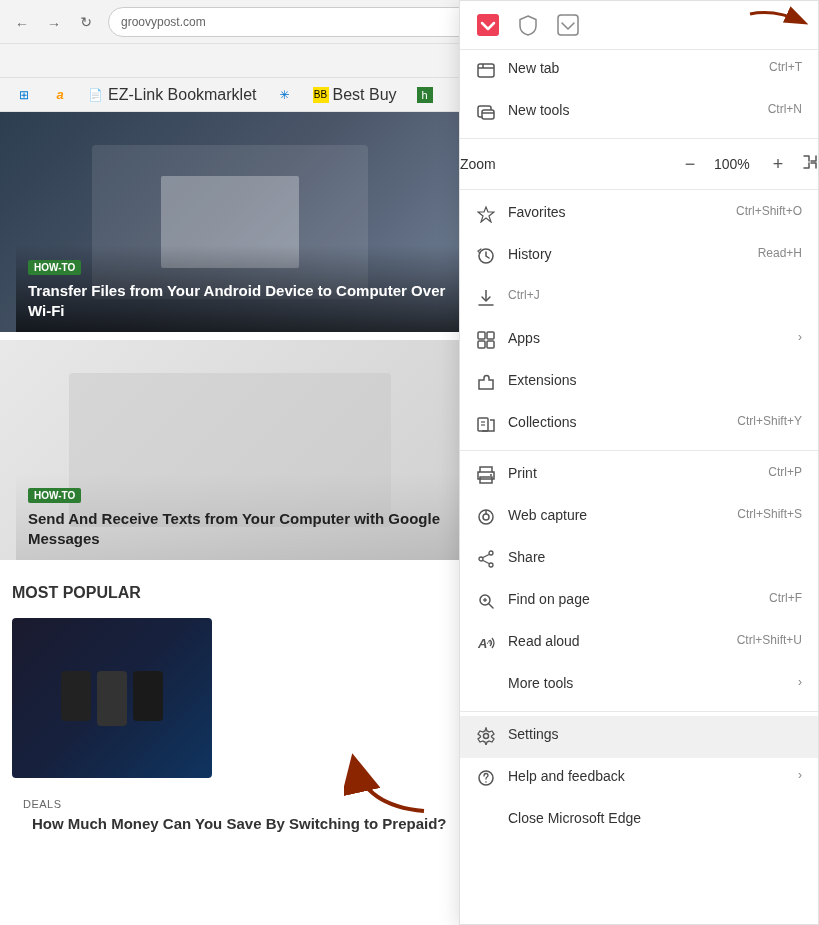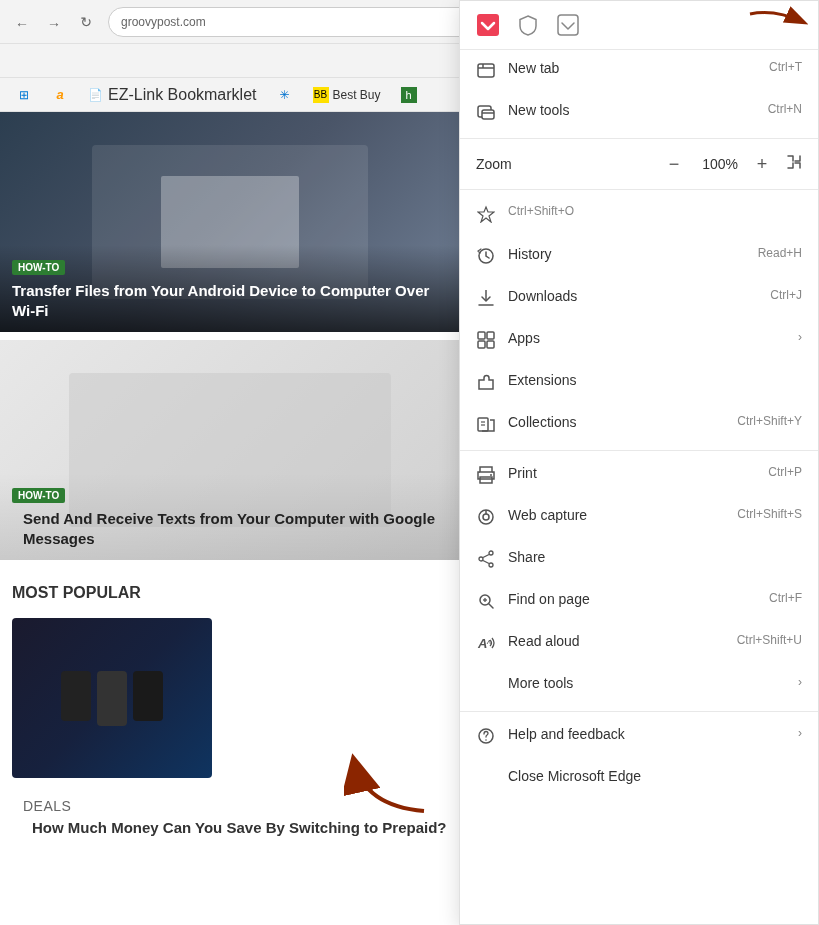--- a/index.html
+++ b/index.html
@@ -163,21 +163,21 @@
       justify-content: center;
     }
 
     .news-card-bg.card2 {
       background: linear-gradient(135deg, #e8e8e8 0%, #d0d0d0 100%);
     }
 
     .card-overlay {
       position: absolute;
       bottom: 0;
-      left: 0;
+      left: 16px;
       right: 0;
       padding: 12px;
       background: linear-gradient(transparent, rgba(0,0,0,0.7));
       color: white;
     }
 
     .card-overlay.light { color: #333; background: linear-gradient(transparent, rgba(0,0,0,0.1)); }
 
     .how-to-badge {
       background: #2d7d32;
@@ -201,21 +201,21 @@
       font-size: 16px;
       font-weight: bold;
       color: #333;
     }
 
     .deals-card {
       padding: 12px;
     }
 
     .deals-label {
-      font-size: 14px;
+      font-size: 11px;
       color: #666;
       text-transform: uppercase;
       letter-spacing: 0.5px;
       margin-bottom: 4px;
       padding-left: 11px;
     }
 
     .deals-title {
       font-size: 15px;
       font-weight: bold;
@@ -310,21 +310,21 @@
 
     .menu-divider {
       height: 1px;
       background: #e8e8e8;
       margin: 4px 0;
     }
 
     .zoom-row {
       display: flex;
       align-items: center;
-      padding: 8px 16px;
+      padding: 8px 0;
       min-height: 42px;
     }
 
     .zoom-label {
       font-size: 14px;
       color: #333;
       flex: 1;
     }
 
     .zoom-controls {
@@ -342,21 +342,21 @@
       font-size: 18px;
       color: #555;
       cursor: pointer;
       border-radius: 4px;
     }
 
     .zoom-value {
       font-size: 14px;
       color: #333;
       min-width: 40px;
-      text-align: right;
+      text-align: left;
     }
 
     .zoom-expand {
       font-size: 16px;
       color: #555;
       cursor: pointer;
       margin-left: 8px;
     }
 
     .groovy-watermark {
@@ -454,21 +454,21 @@
     </div>
     <div class="bookmark-item">
       <span class="bookmark-favicon">📄</span>
       <span style="font-size:16px;">EZ-Link Bookmarklet</span>
     </div>
     <div class="bookmark-item">
       <span class="bookmark-favicon" style="color:#0071CE;">✳</span>
     </div>
     <div class="bookmark-item">
       <span class="bookmark-favicon" style="background:#FFE000; color:#000; font-size:10px; padding:1px 2px;">BB</span>
-      <span style="font-size:12px;">Best Buy</span>
+      <span style="font-size:16px;">Best Buy</span>
     </div>
     <div class="bookmark-item">
       <span class="bookmark-favicon" style="background:#2d7d32; color:white; font-size:11px; width:16px; height:16px; display:flex; align-items:center; justify-content:center;">h</span>
     </div>
   </div>
 
   <div class="news-card">
     <div class="news-card-bg">
 
       <div style="width:60%; height:70%; background:rgba(255,255,255,0.1); border-radius:4px; display:flex; align-items:center; justify-content:center;">
@@ -480,21 +480,21 @@
       <div class="card-title">Transfer Files from Your Android Device to Computer Over Wi-Fi</div>
     </div>
   </div>
 
   <div class="news-card">
     <div class="news-card-bg card2">
       <div style="width:70%; height:70%; background:rgba(200,200,200,0.5); border-radius:4px;"></div>
     </div>
     <div class="card-overlay light">
       <div class="how-to-badge">HOW-TO</div>
-      <div class="card-title" style="color:#222;margin-left:11px;">Send And Receive Texts from Your Computer with Google Messages</div>
+      <div class="card-title" style="color:#222;">Send And Receive Texts from Your Computer with Google Messages</div>
     </div>
   </div>
 
   <div class="most-popular">MOST POPULAR</div>
 
   <div class="phone-image-area">
     <div style="display:flex; gap:6px;">
       <div style="width:30px; height:50px; background:#222; border-radius:4px;"></div>
       <div style="width:30px; height:55px; background:#333; border-radius:4px;"></div>
       <div style="width:30px; height:50px; background:#1a1a1a; border-radius:4px;"></div>
@@ -571,20 +571,21 @@
   </div>
 
   <div class="menu-divider"></div>
 
   <div class="menu-item">
     <div class="menu-item-icon">
       <svg width="18" height="18" viewBox="0 0 18 18">
         <path d="M9,2 L11,7 L17,7 L12,11 L14,17 L9,13 L4,17 L6,11 L1,7 L7,7 Z" stroke="#555" stroke-width="1.2" fill="none"></path>
       </svg>
     </div>
+    <span class="menu-item-label">Favorites</span>
     <span class="menu-item-shortcut">Ctrl+Shift+O</span>
   </div>
 
   <div class="menu-item">
     <div class="menu-item-icon">
       <svg width="18" height="18" viewBox="0 0 18 18">
         <circle cx="9" cy="9" r="7" stroke="#555" stroke-width="1.5" fill="none"></circle>
         <polyline points="9,5 9,9 12,11" stroke="#555" stroke-width="1.5" fill="none" stroke-linecap="round"></polyline>
         <path d="M3,6 L1,4 L4,2" stroke="#555" stroke-width="1.2" fill="none" stroke-linecap="round"></path>
       </svg>
@@ -594,21 +595,20 @@
   </div>
 
   <div class="menu-item">
     <div class="menu-item-icon">
       <svg width="18" height="18" viewBox="0 0 18 18">
         <line x1="9" y1="1" x2="9" y2="12" stroke="#555" stroke-width="1.5"></line>
         <polyline points="5,8 9,12 13,8" stroke="#555" stroke-width="1.5" fill="none" stroke-linecap="round" stroke-linejoin="round"></polyline>
         <line x1="2" y1="16" x2="16" y2="16" stroke="#555" stroke-width="1.5" stroke-linecap="round"></line>
       </svg>
     </div>
-    <span class="menu-item-label">Downloads</span>
     <span class="menu-item-shortcut">Ctrl+J</span>
   </div>
 
   <div class="menu-item">
     <div class="menu-item-icon">
       <svg width="18" height="18" viewBox="0 0 18 18">
         <rect x="1" y="1" width="7" height="7" rx="1" stroke="#555" stroke-width="1.5" fill="none"></rect>
         <rect x="10" y="1" width="7" height="7" rx="1" stroke="#555" stroke-width="1.5" fill="none"></rect>
         <rect x="1" y="10" width="7" height="7" rx="1" stroke="#555" stroke-width="1.5" fill="none"></rect>
         <rect x="10" y="10" width="7" height="7" rx="1" stroke="#555" stroke-width="1.5" fill="none"></rect>
@@ -708,20 +708,29 @@
   </div>
 
   <div class="menu-item">
     <div class="menu-item-icon"></div>
     <span class="menu-item-label">More tools</span>
     <span class="menu-item-arrow">›</span>
   </div>
 
   <div class="menu-divider"></div>
 
+  <div class="menu-item highlighted">
+    <div class="menu-item-icon">
+      <svg width="18" height="18" viewBox="0 0 18 18">
+        <circle cx="9" cy="9" r="2.5" stroke="#555" stroke-width="1.5" fill="none"></circle>
+        <path d="M9,1 L10,4 C10.8,4.2 11.5,4.6 12.1,5.1 L15,4 L17,7 L14.5,9 C14.5,9.3 14.5,9.7 14.5,10 L17,12 L15,15 L12.1,13.9 C11.5,14.4 10.8,14.8 10,15 L9,18 L8,15 C7.2,14.8 6.5,14.4 5.9,13.9 L3,15 L1,12 L3.5,10 C3.5,9.7 3.5,9.3 3.5,9 L1,7 L3,4 L5.9,5.1 C6.5,4.6 7.2,4.2 8,4 Z" stroke="#555" stroke-width="1.3" fill="none"></path>
+      </svg>
+    </div>
+    <span class="menu-item-label">Settings</span>
+  </div>
 
   <div class="menu-item">
     <div class="menu-item-icon">
       <svg width="18" height="18" viewBox="0 0 18 18">
         <circle cx="9" cy="9" r="7" stroke="#555" stroke-width="1.5" fill="none"></circle>
         <path d="M7,7 C7,5.3 8,4.5 9,4.5 C10.1,4.5 11,5.3 11,6.5 C11,7.5 10.3,8 9.5,8.5 C9,8.8 9,9.3 9,10" stroke="#555" stroke-width="1.3" fill="none" stroke-linecap="round"></path>
         <circle cx="9" cy="13" r="0.8" fill="#555"></circle>
       </svg>
     </div>
     <span class="menu-item-label">Help and feedback</span>

